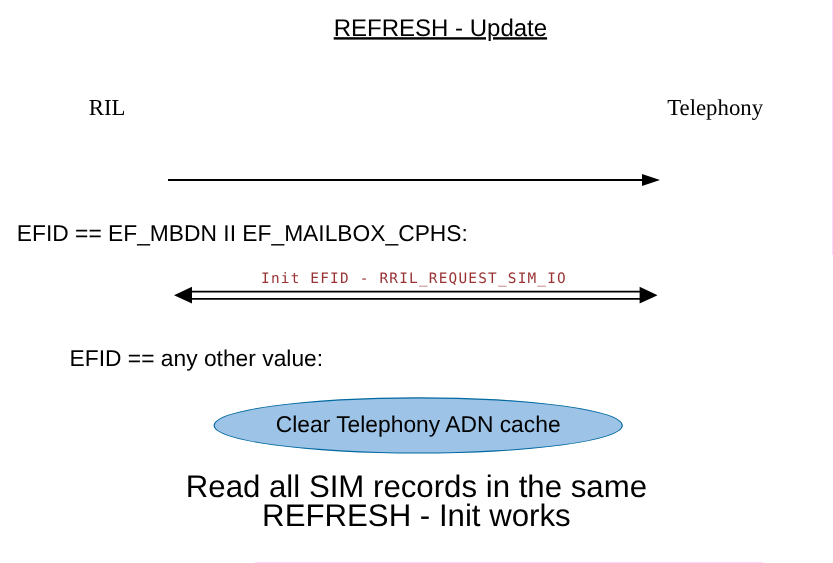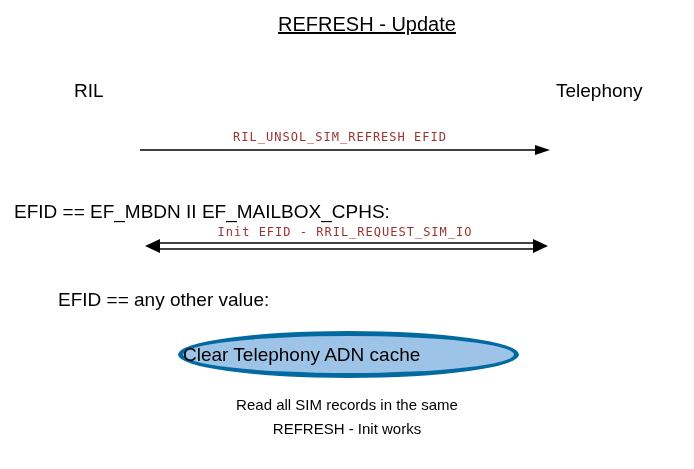--- a/index.html
+++ b/index.html
@@ -16,65 +16,65 @@
     background: #ffffff;
     overflow: hidden;
   }
   .abs { position: absolute; }
   .title {
     top: 13px; left: 40px; width: 654px;
     text-align: center;
     font-size: 20px;
     text-decoration: underline;
   }
-  .participant { font-size: 19px; }
+  .participant { font-size: 19px; font-family: Liberation Serif, serif; }
   .participant-left  { left: 74px;  top: 80px; }
   .participant-right { left: 556px; top: 80px; }
   .msg-label {
     font-family: "DejaVu Sans Mono", monospace;
     font-size: 12px;
     letter-spacing: 1px;
     color: #993333;
     text-align: center;
   }
   .msg-label-1 { left: 140px; top: 130px; width: 400px; }
   .msg-label-2 { left: 145px; top: 225px; width: 400px; }
   .arrow-1 { left: 140px; top: 142px; }
   .arrow-2 { left: 145px; top: 238px; }
   .condition { font-size: 19px; }
-  .condition-1 { left: 14px; top: 185px; margin-top: 16px; }
+  .condition-1 { left: 14px; top: 185px; }
   .condition-2 { left: 14px; top: 289px; margin-left: 44px; }
   .ellipse {
     left: 178px; top: 331px; width: 341px; height: 47px;
     background: #9dc3e6;
-    border: 5px solid #0369a1;
+    border: 1px solid #0369a1;
     border-radius: 50%;
     display: flex;
     align-items: center;
+    justify-content: center;
     font-size: 19px;
   }
   .note {
     left: 0; top: 393px; width: 694px;
     text-align: center;
-    font-size: 15px;
+    font-size: 26px;
     line-height: 24px;
   }
 </style>
 </head>
 <body>
 
 <div class="stage">
 
   <div class="abs title">REFRESH - Update</div>
 
   <div class="abs participant participant-left">RIL</div>
 
   <div class="abs participant participant-right">Telephony</div>
 
-  <div class="abs msg-label msg-label-1">RIL_UNSOL_SIM_REFRESH EFID</div>
 
   <svg class="abs arrow-1" width="410" height="16">
     <line x1="0" y1="8" x2="396" y2="8" stroke="#000" stroke-width="1.5"></line>
     <polygon points="395,3 410,8 395,13" fill="#000"></polygon>
   </svg>
 
   <div class="abs condition condition-1">EFID == EF_MBDN II EF_MAILBOX_CPHS:</div>
 
   <div class="abs msg-label msg-label-2">Init EFID - RRIL_REQUEST_SIM_IO</div>
 

